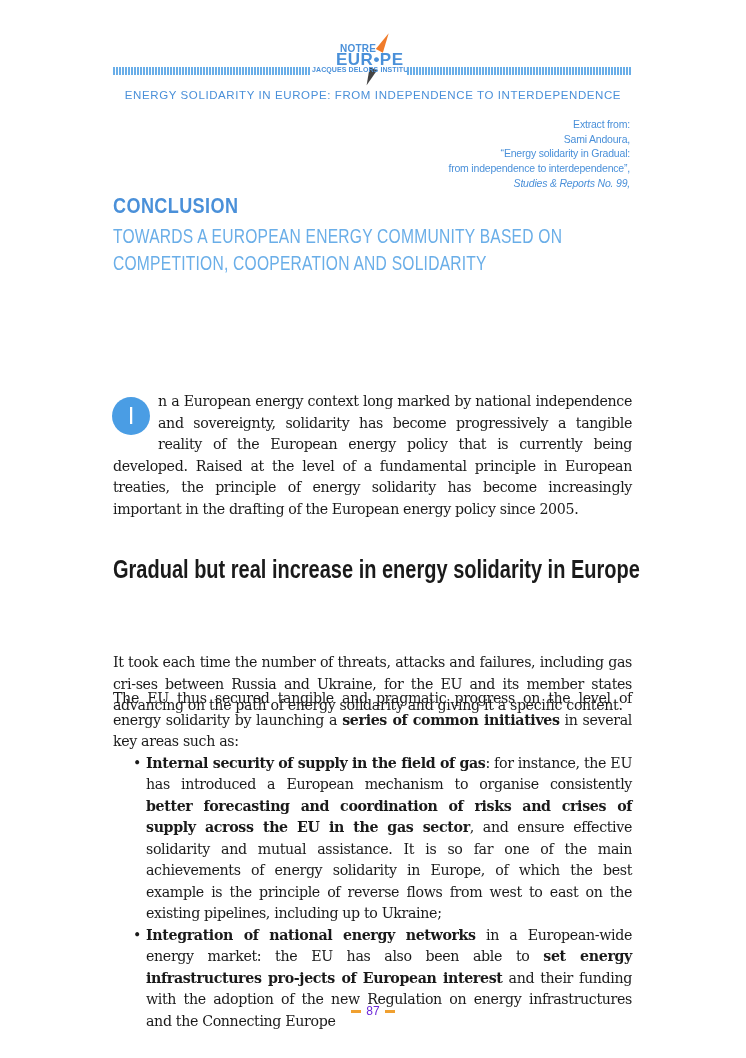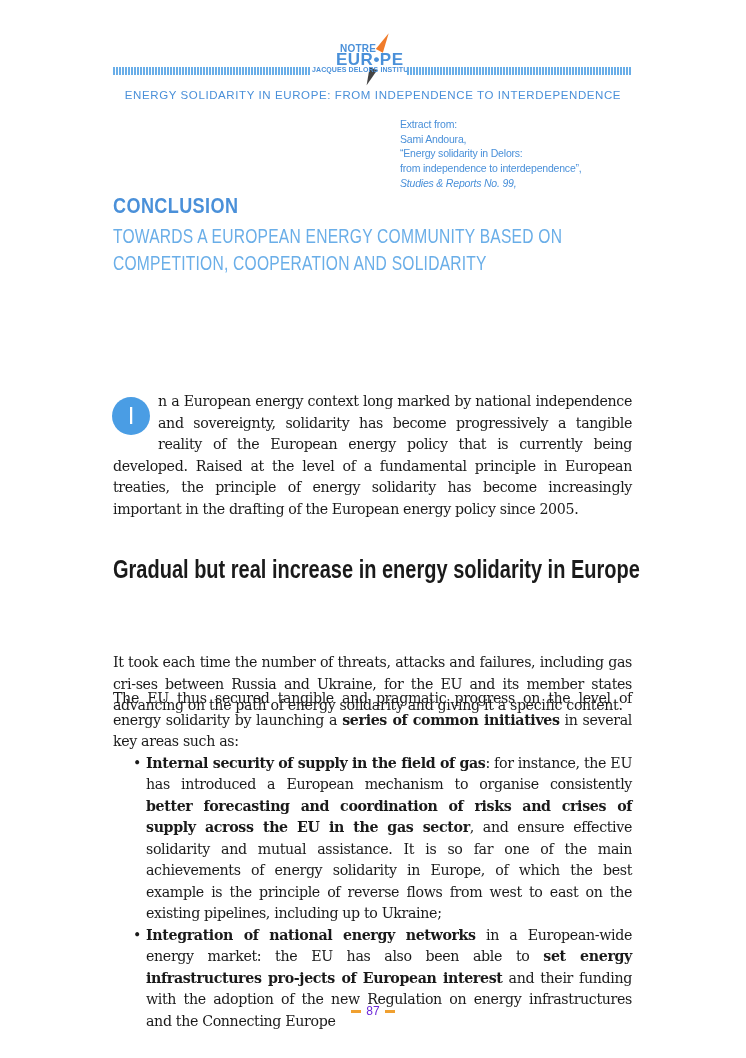--- a/index.html
+++ b/index.html
@@ -10,21 +10,21 @@
   .logo .notre { position:absolute; left:10px; top:15px; font-family:"Liberation Sans", sans-serif; font-weight:bold; font-size:10px; color:#4a90d9; letter-spacing:0.2px; }
   .logo .europe { position:absolute; left:6px; top:22px; font-family:"Liberation Sans", sans-serif; font-weight:bold; font-size:17px; color:#4a90d9; letter-spacing:0.5px; }
   .logo .flame { position:absolute; left:50px; top:4px; width:0; height:0; border-left:4px solid transparent; border-right:4px solid transparent; border-bottom:20px solid #f07b2a; transform:rotate(28deg); }
   .logo .spike { position:absolute; left:36px; top:40px; width:0; height:0; border-left:4px solid transparent; border-right:4px solid transparent; border-top:18px solid #444; transform:rotate(22deg); }
   .rule { top:67px; height:8px; background:repeating-linear-gradient(90deg, #6aaee8 0 2px, #ffffff 2px 3px); }
   .rule-left { left:113px; width:197px; }
   .rule-right { left:407px; width:225px; }
   .inst { top:66px; left:312px; font-family:"Liberation Sans", sans-serif; font-size:7px; font-weight:bold; color:#4a90d9; letter-spacing:0.1px; white-space:nowrap; }
   .running-title { top:89px; left:0; width:746px; text-align:center; font-family:"Liberation Sans", sans-serif; font-size:11.5px; color:#4a90d9; letter-spacing:0.6px; }
   
-  .cite { top:117px; left:400px; width:230px; text-align:left; font-family:"Liberation Sans", sans-serif; font-size:10.5px; line-height:14.7px; color:#4a90d9; letter-spacing:-0.2px; }
+  .cite { top:117px; left:400px; width:230px; text-align:right; font-family:"Liberation Sans", sans-serif; font-size:10.5px; line-height:14.7px; color:#4a90d9; letter-spacing:-0.2px; }
   .cite i { }
   
   .conclusion { top:193px; left:113px; font-family:"Liberation Sans", sans-serif; font-weight:bold; font-size:22px; color:#4a90d9; letter-spacing:0.5px; transform:scaleX(0.82); transform-origin:left; }
   .subtitle { top:223px; left:113px; width:520px; font-family:"Liberation Sans", sans-serif; font-size:20px; line-height:27px; color:#6aaee8; letter-spacing:0.3px; transform:scaleX(0.78); transform-origin:left; white-space:nowrap; }
   
   .body { left:113px; width:519px; font-size:14.2px; line-height:21.5px; text-align:justify; letter-spacing:-0.35px; }
   .intro { top:391px; }
   .dropcap { float:left; width:38px; height:38px; border-radius:50%; background:#4a9de4; color:#fff; font-family:"Liberation Sans", sans-serif; font-size:24px; line-height:38px; text-align:center; margin:6px 8px 0 -1px; }
   .h2 { top:555px; left:113px; font-family:"Liberation Sans", sans-serif; font-weight:bold; font-size:25px; color:#1a1a1a; transform:scaleX(0.8); transform-origin:left; white-space:nowrap; }
   .p2 { top:634px;margin-top:18px; }
@@ -46,21 +46,21 @@
   <span class="spike"></span>
 </div>
 <div class="abs rule rule-left"></div>
 <div class="abs inst">JACQUES DELORS INSTITUTE</div>
 <div class="abs rule rule-right"></div>
 <div class="abs running-title">ENERGY SOLIDARITY IN EUROPE: FROM INDEPENDENCE TO INTERDEPENDENCE</div>
 
 <div class="abs cite">
   <div>Extract from:</div>
   <div>Sami Andoura,</div>
-  <div>“Energy solidarity in Delors:</div>
+  <div>“Energy solidarity in Gradual:</div>
   <div>from independence to interdependence”,</div>
   <div><i>Studies &amp; Reports No. 99,</i></div>
 </div>
 
 <div class="abs conclusion">CONCLUSION</div>
 <div class="abs subtitle">
   <div>TOWARDS A EUROPEAN ENERGY COMMUNITY BASED ON</div>
   <div>COMPETITION, COOPERATION AND SOLIDARITY</div>
 </div>
 

